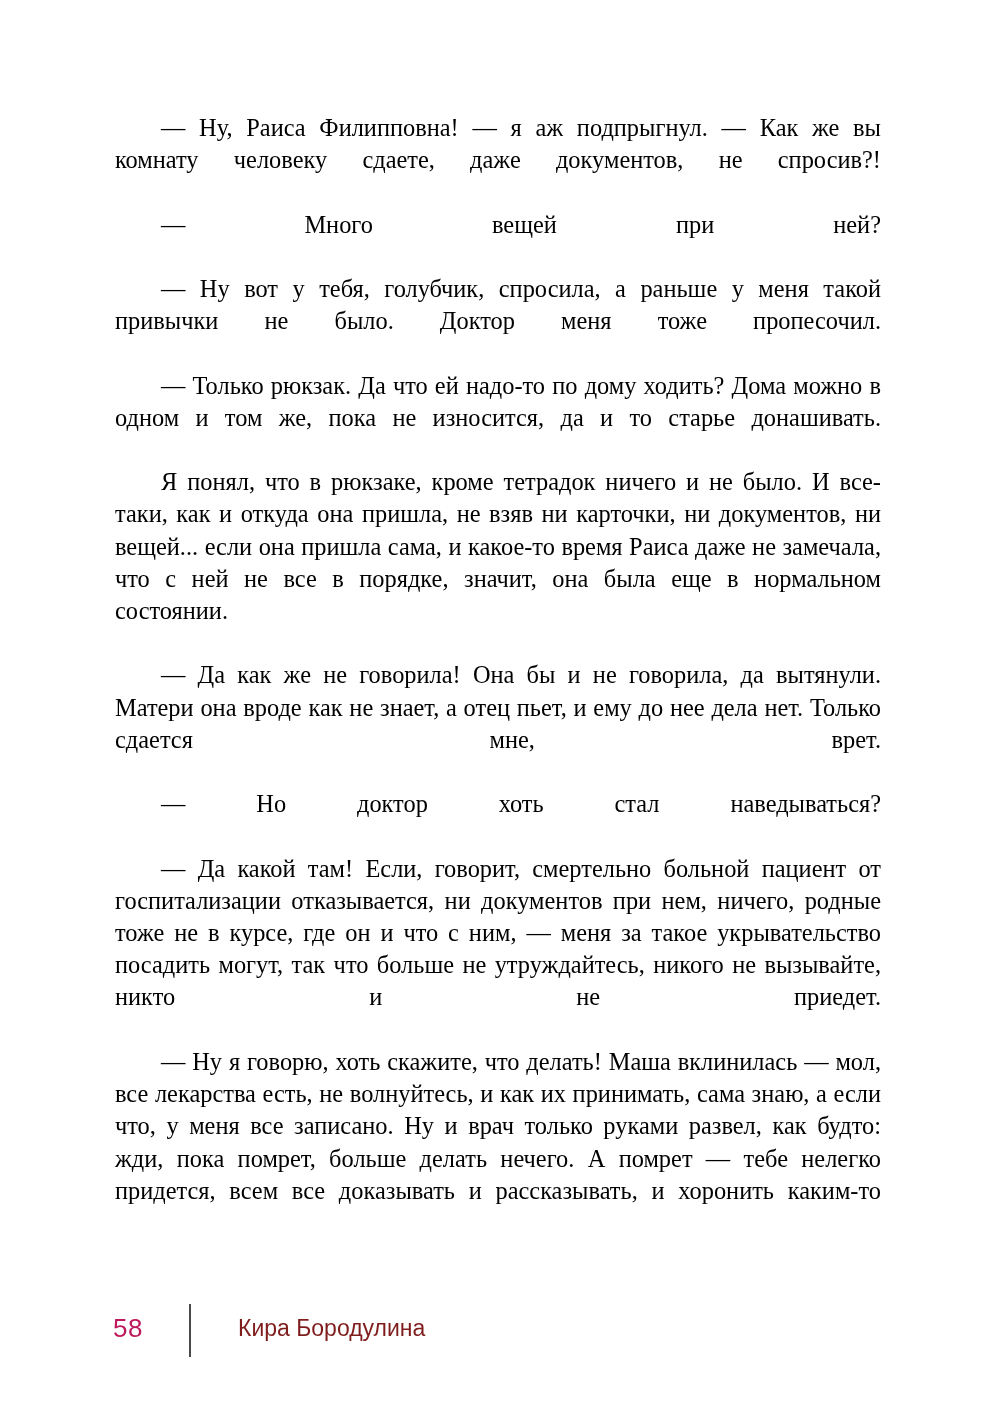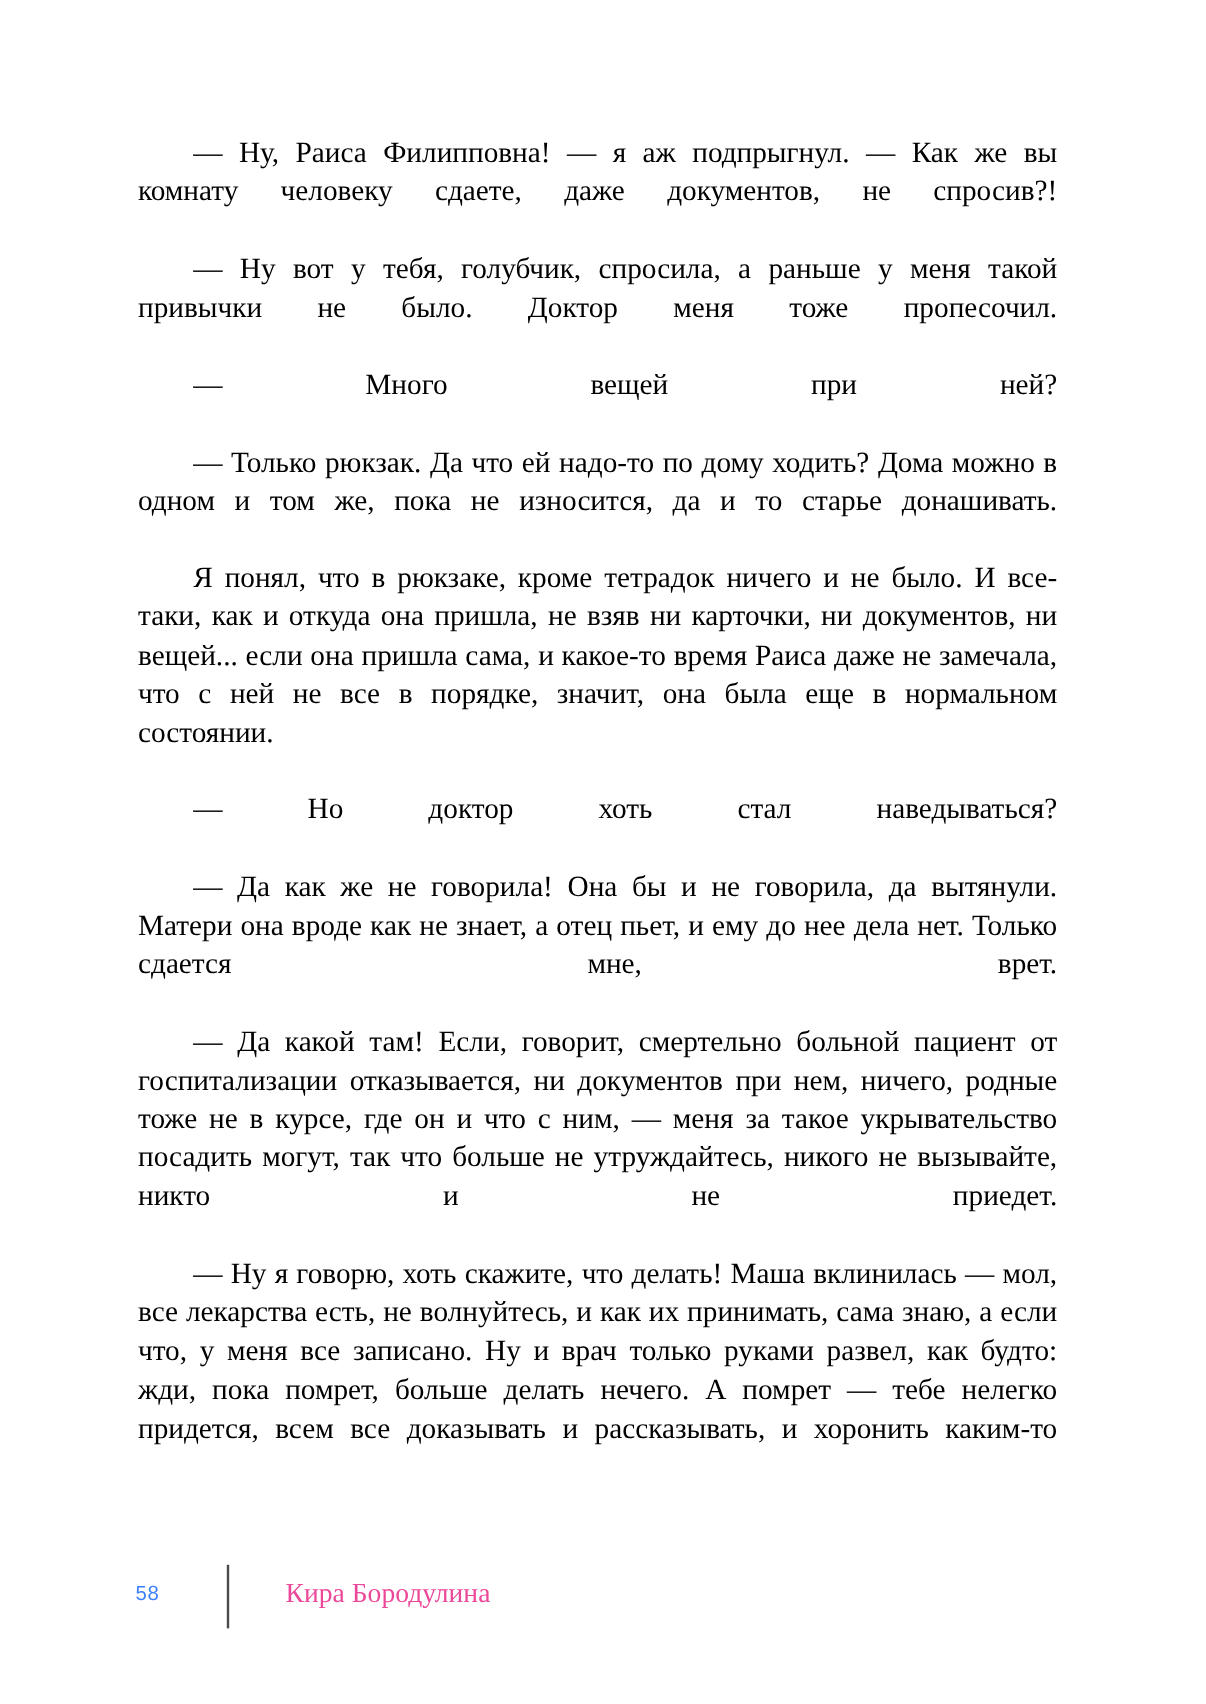--- a/index.html
+++ b/index.html
@@ -57,59 +57,59 @@
     top: 1300px;
     width: 1005px;
     height: 62px;
   }
 
   .folio {
     position: absolute;
     left: 113px;
     top: 14px;
     font-family: "Liberation Sans", "DejaVu Sans", sans-serif;
-    font-size: 17px;
+    font-size: 26px;
     line-height: 28px;
-    color: #3b82f6;
+    color: #be185d;
     letter-spacing: 0.5px;
   }
 
   .footer-rule {
     position: absolute;
     left: 189px;
     top: 4px;
     width: 2px;
     height: 53px;
     background: #4a4a4a;
   }
 
   .author {
     position: absolute;
     left: 238px;
     top: 14px;
-    font-family: Liberation Serif, serif;
+    font-family: Liberation Sans, sans-serif;
     font-size: 23px;
     line-height: 28px;
-    color: #ec4899;
+    color: #7f1d1d;
     white-space: nowrap;
   }
 </style>
 </head>
 <body>
 
 <div class="page">
 
   <div class="text-column">
     <p class="para">— Ну, Раиса Филипповна! — я аж подпрыгнул. — Как же вы комнату человеку сдаете, даже документов, не спросив?!</p>
+    <p class="para">— Много вещей при ней?</p>
     <p class="para">— Ну вот у тебя, голубчик, спросила, а раньше у меня такой привычки не было. Доктор меня тоже пропесочил.</p>
-    <p class="para">— Много вещей при ней?</p>
     <p class="para">— Только рюкзак. Да что ей надо-то по дому ходить? Дома можно в одном и том же, пока не износится, да и то старье донашивать.</p>
     <p class="para">Я понял, что в рюкзаке, кроме тетрадок ничего и не было. И все-таки, как и откуда она пришла, не взяв ни карточки, ни документов, ни вещей... если она пришла сама, и какое-то время Раиса даже не замечала, что с ней не все в порядке, значит, она была еще в нормальном состоянии.</p>
+    <p class="para">— Да как же не говорила! Она бы и не говорила, да вытянули. Матери она вроде как не знает, а отец пьет, и ему до нее дела нет. Только сдается мне, врет.</p>
     <p class="para">— Но доктор хоть стал наведываться?</p>
-    <p class="para">— Да как же не говорила! Она бы и не говорила, да вытянули. Матери она вроде как не знает, а отец пьет, и ему до нее дела нет. Только сдается мне, врет.</p>
     <p class="para">— Да какой там! Если, говорит, смертельно больной пациент от госпитализации отказывается, ни документов при нем, ничего, родные тоже не в курсе, где он и что с ним, — меня за такое укрывательство посадить могут, так что больше не утруждайтесь, никого не вызывайте, никто и не приедет.</p>
     <p class="para">— Ну я говорю, хоть скажите, что делать! Маша вклинилась — мол, все лекарства есть, не волнуйтесь, и как их принимать, сама знаю, а если что, у меня все записано. Ну и врач только руками развел, как будто: жди, пока помрет, больше делать нечего. А помрет — тебе нелегко придется, всем все доказывать и рассказывать, и хоронить каким-то</p>
   </div>
 
   <div class="footer">
     <div class="folio">58</div>
     <div class="footer-rule"></div>
     <div class="author">Кира Бородулина</div>
   </div>
 

